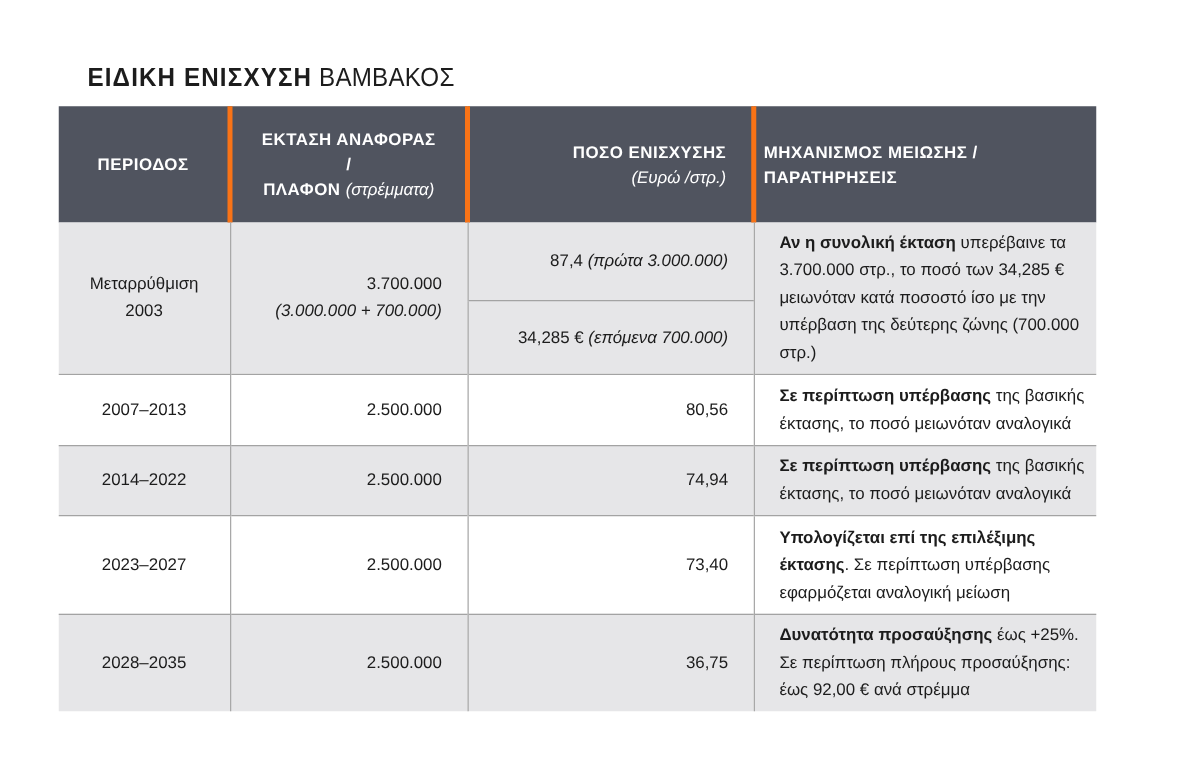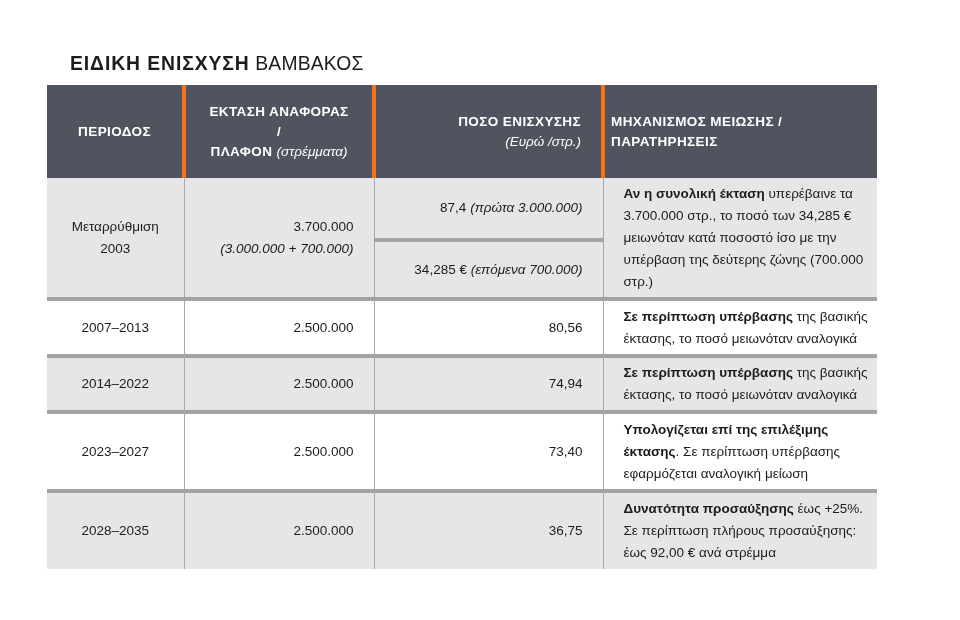--- a/index.html
+++ b/index.html
@@ -10,21 +10,21 @@
     .title .strong { font-weight: 700; letter-spacing: 1px; }
     .title .light { font-weight: 400; }
     table { position: absolute; left: 47px; top: 85px; width: 830px; border-collapse: collapse;
             table-layout: fixed; font-size: 13.5px; }
     th { background: #50545f; color: #ffffff; font-weight: 700; font-size: 13.5px; line-height: 20px;
          height: 93px; padding: 0 20px; vertical-align: middle; letter-spacing: 0.4px;
          border-left: 4px solid #f97316; }
     th:first-child { border-left: none; }
     th .sub { font-weight: 400; font-style: italic; letter-spacing: 0; }
     td { padding: 0 20px; vertical-align: middle; line-height: 22px; border-left: 1px solid #a8a8a8;
-         border-top: 4px solid #a3a3a3; }
+         border-top: 1px solid #a3a3a3; }
     td.first { border-left: none; }
     tr.shade td { background: #e6e6e8; }
     tr.plain td { background: #ffffff; }
     .c { text-align: center; }
     .r { text-align: right; margin-left: 31px; }
     .l { text-align: left; }
     em { }
     b { font-weight: 700; }
     .note { font-size: 13.5px; line-height: 22px; padding-right: 8px; }
   </style>

